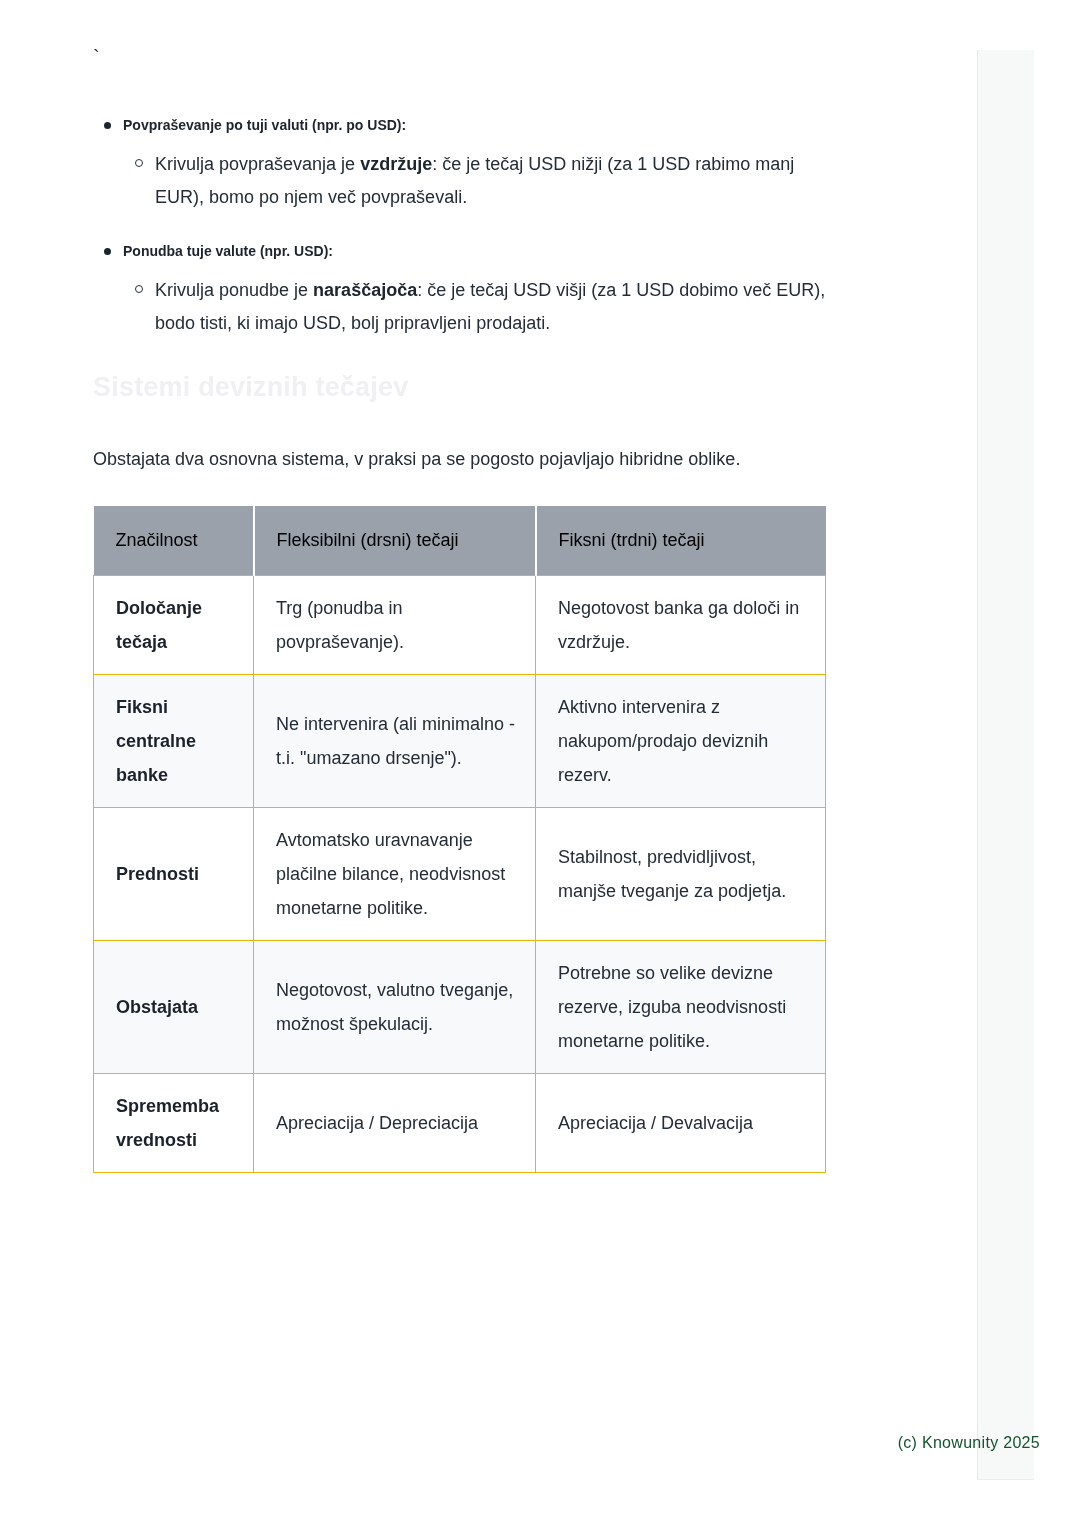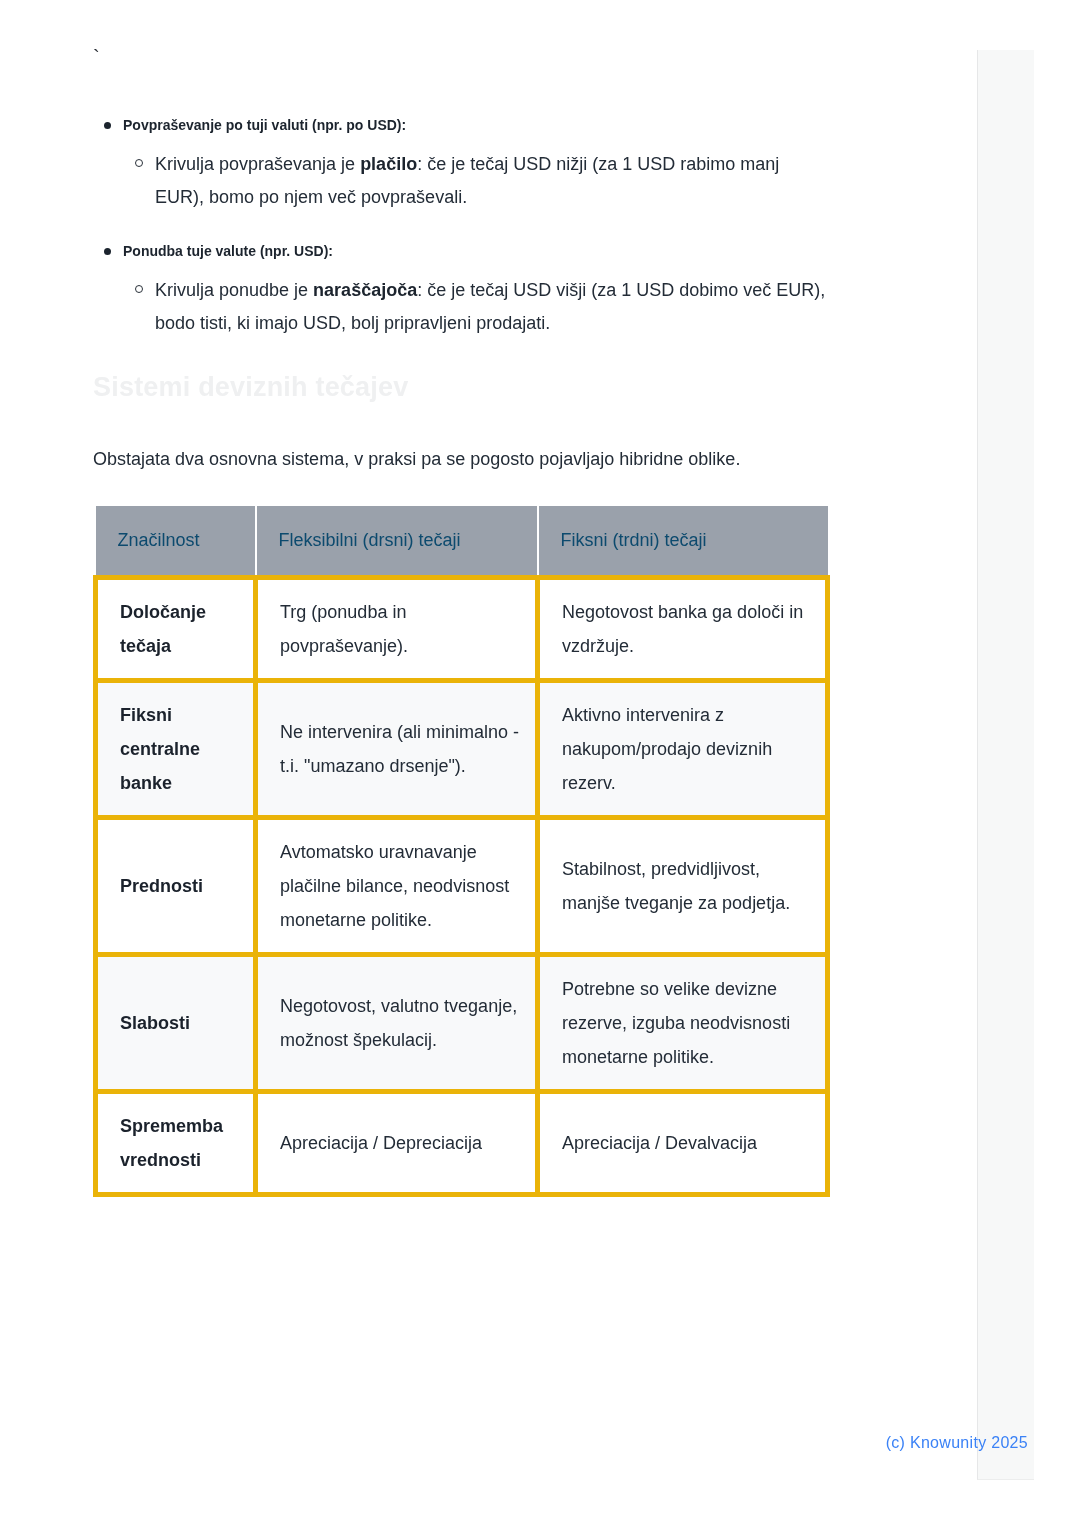--- a/index.html
+++ b/index.html
@@ -77,63 +77,63 @@
     margin-top: 30px;
     border-collapse: collapse;
     width: 732px;
     table-layout: fixed;
   }
   .col-1 { width: 160px; }
   .col-2 { width: 282px; }
   .col-3 { width: 290px; }
   table.compare th {
     background: #9aa1ab;
-    color: #0c4a6e;
+    color: #000000;
     font-size: 18px; font-weight: normal;
     text-align: left;
     padding: 24px 28px 24px 22px;
     border-right: 2px solid #ffffff;
   }
   table.compare th:last-child { border-right: none; margin-left: 28px; }
   table.compare td {
-    border: 5px solid #eab308;
+    border: 1px solid #eab308;
     font-size: 18px; line-height: 34px;
     vertical-align: middle;
     padding: 15px 14px 15px 22px;
     color: #232c37;
     background: #ffffff;
   }
   table.compare tr.alt td { background: #f8f9fa; }
   table.compare td.row-label { font-weight: bold; color: #1b222c; }
   
   .footer-credit {
     position: absolute;
-    top: 1434px; right: 52px;
+    top: 1434px; right: 40px;
     font-size: 16px;
-    color: #3b82f6;
+    color: #14532d;
     letter-spacing: 0.3px;
   }
 </style>
 </head>
 <body>
 
 <span class="stray-char">`</span>
 
 <div class="scroll-strip"></div>
 
 <div class="content">
 
   <div class="bullet-group">
     <div class="bullet-title">
       <span class="dot"></span>
       <span>Povpraševanje po tuji valuti (npr. po USD):</span>
     </div>
     <div class="sub-item">
       <span class="circle"></span>
-      <p class="sub-text"><span>Krivulja povpraševanja je </span><strong>plačilo</strong><span>: če je tečaj USD nižji (za 1 USD rabimo manj EUR), bomo po njem več povpraševali.</span></p>
+      <p class="sub-text"><span>Krivulja povpraševanja je </span><strong>vzdržuje</strong><span>: če je tečaj USD nižji (za 1 USD rabimo manj EUR), bomo po njem več povpraševali.</span></p>
     </div>
   </div>
 
   <div class="bullet-group">
     <div class="bullet-title">
       <span class="dot"></span>
       <span>Ponudba tuje valute (npr. USD):</span>
     </div>
     <div class="sub-item">
       <span class="circle"></span>
@@ -168,21 +168,21 @@
         <td class="row-label">Fiksni centralne banke</td>
         <td>Ne intervenira (ali minimalno - t.i. "umazano drsenje").</td>
         <td>Aktivno intervenira z nakupom/prodajo deviznih rezerv.</td>
       </tr>
       <tr>
         <td class="row-label">Prednosti</td>
         <td>Avtomatsko uravnavanje plačilne bilance, neodvisnost monetarne politike.</td>
         <td>Stabilnost, predvidljivost, manjše tveganje za podjetja.</td>
       </tr>
       <tr class="alt">
-        <td class="row-label">Slabosti</td>
+        <td class="row-label">Obstajata</td>
         <td>Negotovost, valutno tveganje, možnost špekulacij.</td>
         <td>Potrebne so velike devizne rezerve, izguba neodvisnosti monetarne politike.</td>
       </tr>
       <tr>
         <td class="row-label">Sprememba vrednosti</td>
         <td>Apreciacija / Depreciacija</td>
         <td>Apreciacija / Devalvacija</td>
       </tr>
     </tbody>
   </table>

